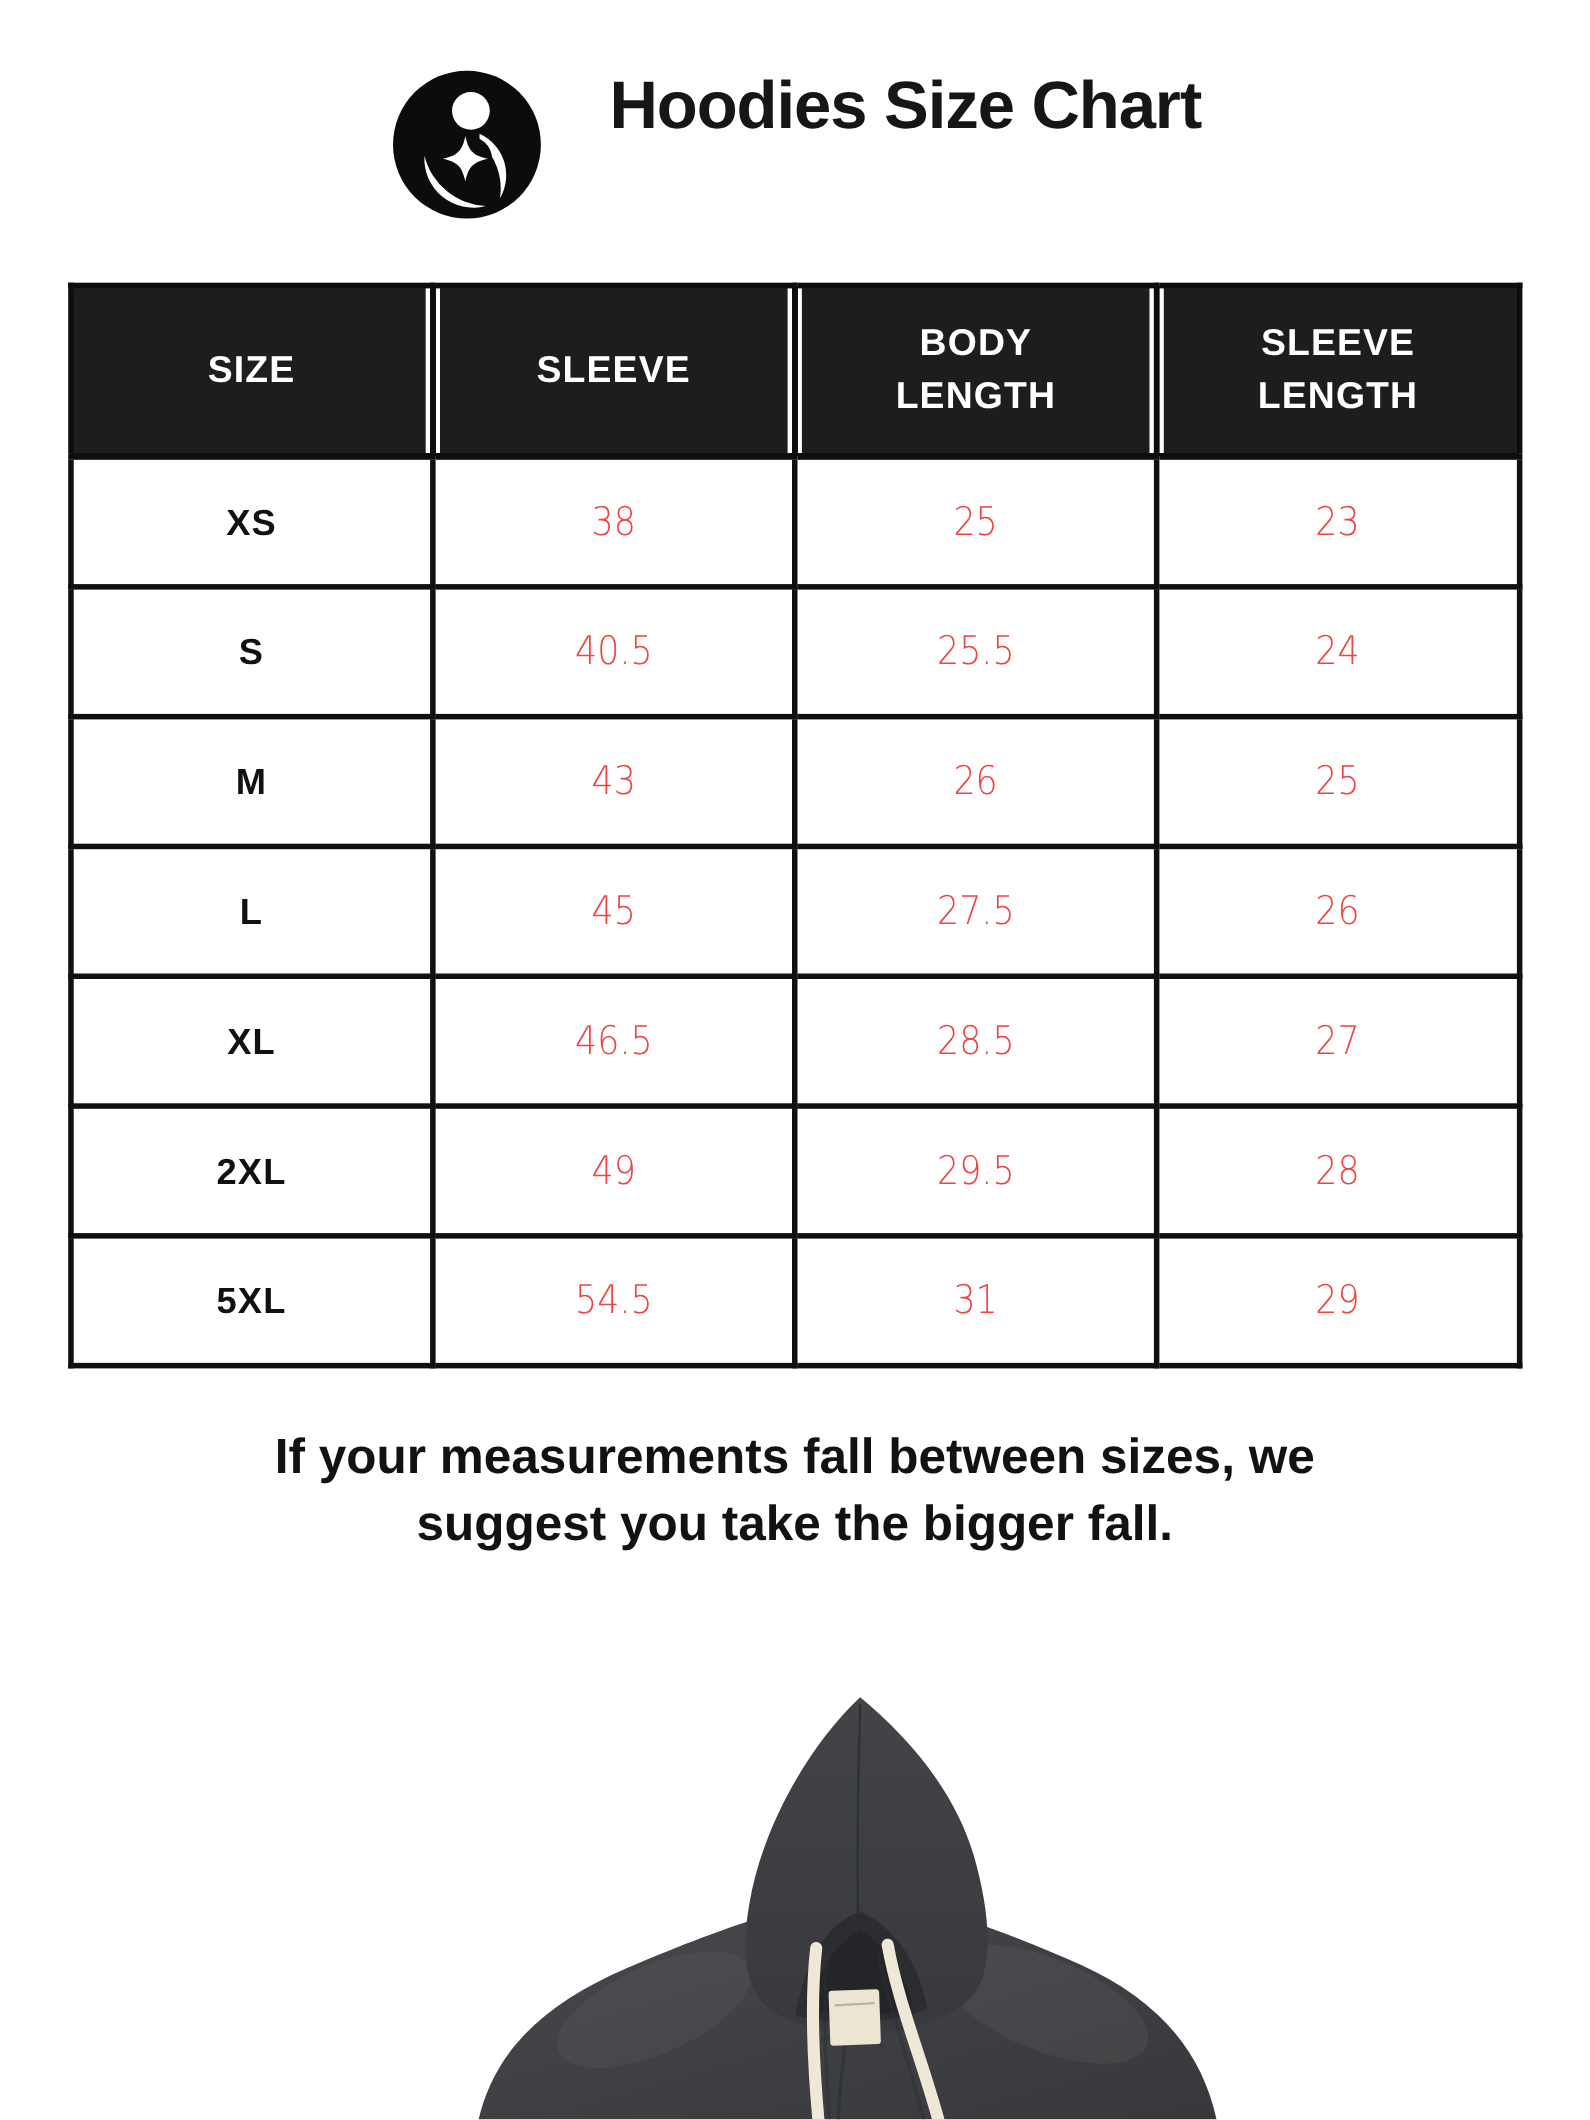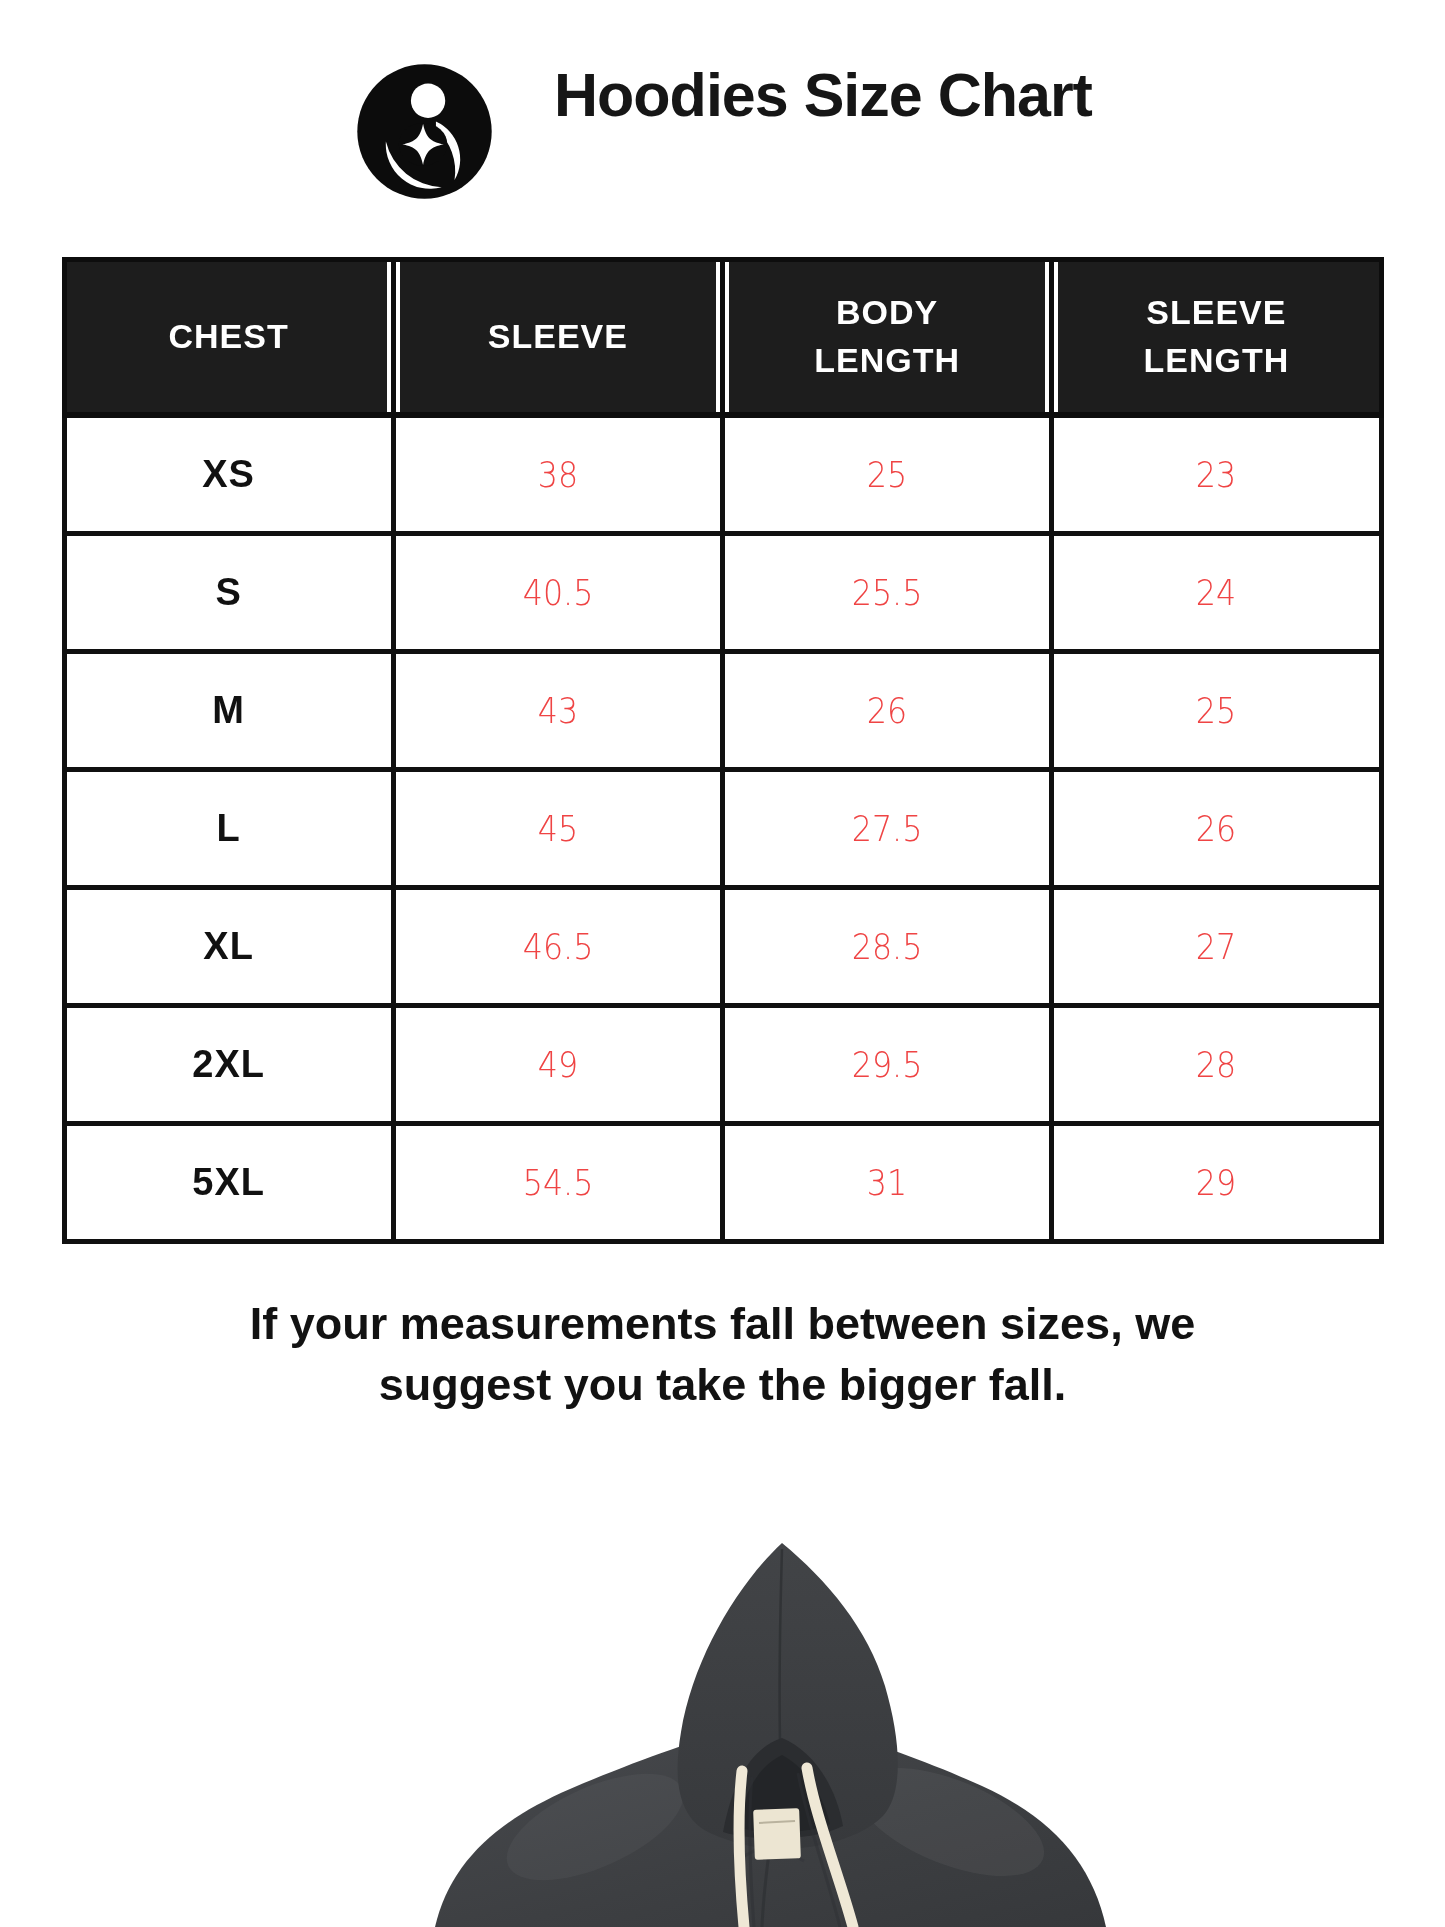--- a/index.html
+++ b/index.html
@@ -55,21 +55,21 @@
   .size-table th.sep-both{box-shadow:inset 4px 0 0 #ffffff, inset -4px 0 0 #ffffff;}
   .size-table th.sep-right{box-shadow:inset -4px 0 0 #ffffff;}
   .size-table td{
     background:#ffffff;
     height:111px;
     text-align:center;
     vertical-align:middle;
     border:5px solid #101010;
   }
   td.size-cell{
-    font-size:38px;
+    font-size:33px;
     font-weight:700;
     color:#111111;
     letter-spacing:1px;
   }
   td.num-cell{color:#ef4444;}
   .num{
     display:inline-block;
     font-family:"DejaVu Sans","Liberation Sans",sans-serif;
     font-weight:200;
     font-size:36px;
@@ -117,21 +117,21 @@
 
         <path d="M 49 44.5 C 51 54 54 57 63.5 59 C 54 61 51 64 49 73.5 C 47 64 44 61 34.5 59 C 44 57 47 54 49 44.5 Z" fill="#ffffff"></path>
       </svg>
     </span>
     <h1 class="title">Hoodies Size Chart</h1>
   </div>
 
   <table class="size-table">
     <thead>
       <tr>
-        <th class="sep-right">CHEST</th>
+        <th class="sep-right">SIZE</th>
         <th class="sep-both">SLEEVE</th>
         <th class="sep-both">BODY
 LENGTH</th>
         <th class="sep-left">SLEEVE
 LENGTH</th>
       </tr>
     </thead>
     <tbody>
       <tr>
         <td class="size-cell">XS</td>

